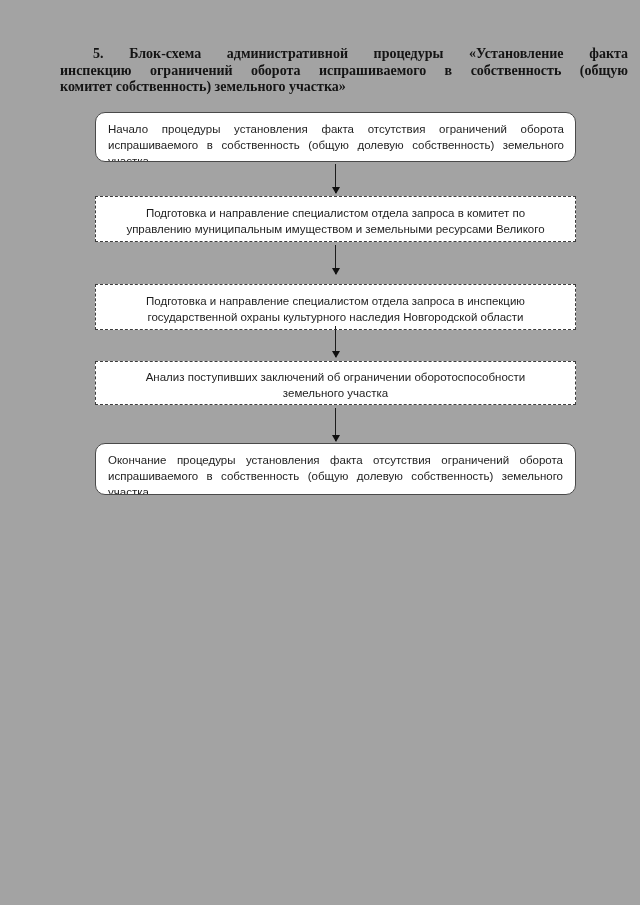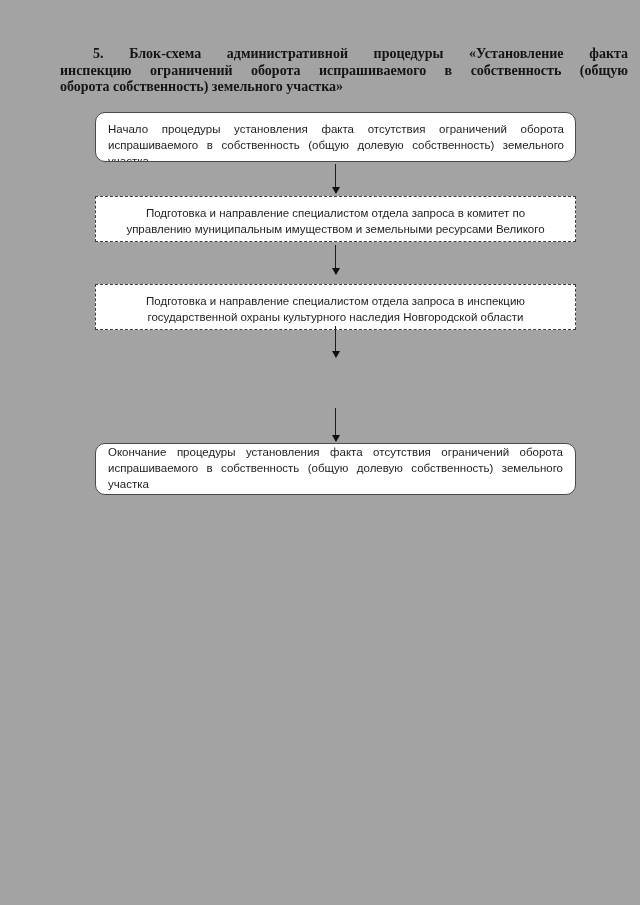--- a/index.html
+++ b/index.html
@@ -51,21 +51,21 @@
   }
   .step.rounded {
     border-radius: 10px;
     border-style: solid;
     border-color: #4a4a4a;
   }
   .s1 { top: 112px; height: 50px; padding: 8px 11px 0 12px; text-align: justify; }
   .s2 { top: 196px; height: 46px; padding: 8px 28px 0 28px; text-align: center; }
   .s3 { top: 284px; height: 46px; padding: 8px 12px 0 12px; text-align: center; }
   .s4 { top: 361px; height: 44px; padding: 7px 20px 0 20px; text-align: center; }
-  .s5 { top: 443px; height: 52px; padding: 0 12px 0 12px; text-align: justify; }
+  .s5 { top: 443px; height: 52px; padding: 8px 12px 0 12px; text-align: justify; }
 
   
   .arrow {
     position: absolute;
     left: 335px;
     width: 1px;
     background: #1c1c1c;
   }
   .arrow::after {
     content: "";
@@ -84,41 +84,44 @@
   .a4 { top: 408px; height: 33px; }
 </style>
 </head>
 <body>
 
 <div class="page">
 
   <div class="title">
     <div class="title-line first">5. Блок-схема административной процедуры «Установление факта</div>
     <div class="title-line">инспекцию ограничений оборота испрашиваемого в собственность (общую</div>
-    <div class="title-line last">оборота собственность) земельного участка»</div>
+    <div class="title-line last">комитет собственность) земельного участка»</div>
   </div>
 
   <div class="step rounded s1">
     <span>Начало процедуры установления факта отсутствия ограничений оборота испрашиваемого в собственность (общую долевую собственность) земельного участка</span>
   </div>
 
   <div class="arrow a1"></div>
 
   <div class="step s2">
     <span>Подготовка и направление специалистом отдела запроса в комитет по управлению муниципальным имуществом и земельными ресурсами Великого Новгорода</span>
   </div>
 
   <div class="arrow a2"></div>
 
   <div class="step s3">
     <span>Подготовка и направление специалистом отдела запроса в инспекцию государственной охраны культурного наследия Новгородской области</span>
   </div>
 
   <div class="arrow a3"></div>
 
+  <div class="step s4">
+    <span>Анализ поступивших заключений об ограничении оборотоспособности земельного участка</span>
+  </div>
 
   <div class="arrow a4"></div>
 
   <div class="step rounded s5">
     <span>Окончание процедуры установления факта отсутствия ограничений оборота испрашиваемого в собственность (общую долевую собственность) земельного участка</span>
   </div>
 
 </div>
 
 </body></html>

